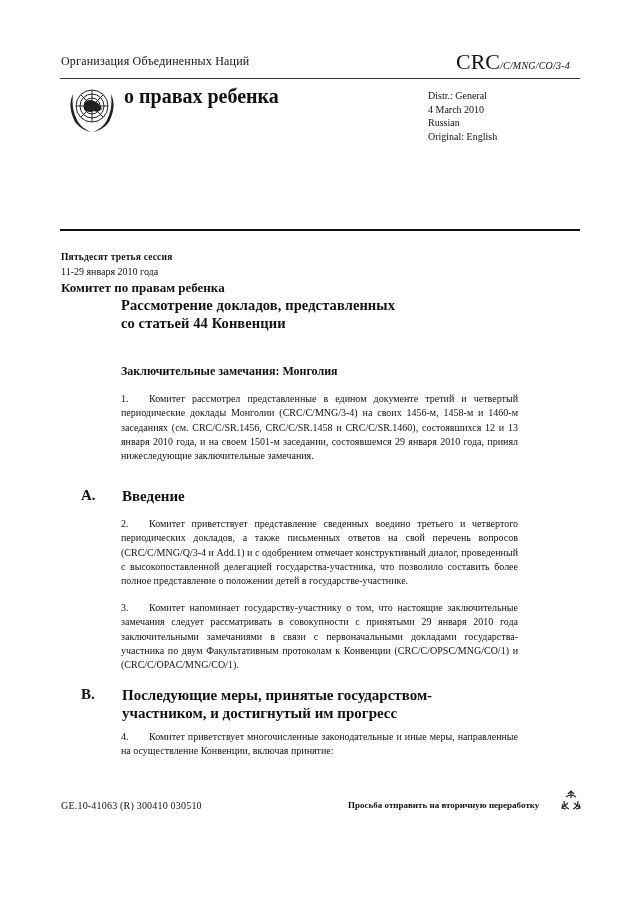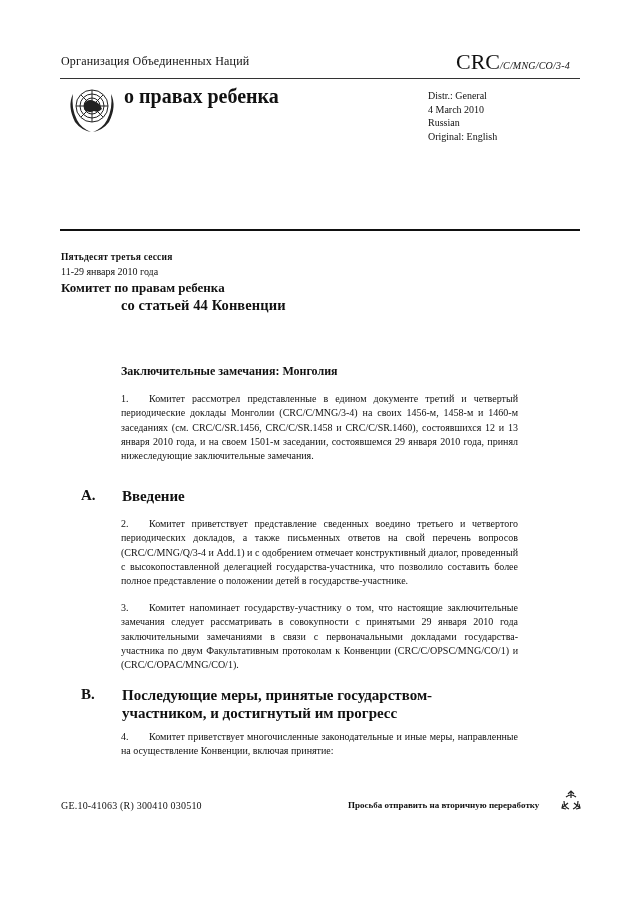--- a/index.html
+++ b/index.html
@@ -71,20 +71,21 @@
   <div>Original: English</div>
 </div>
 
 <div class="abs rule-mid"></div>
 
 <div class="abs committee">Комитет по правам ребенка</div>
 <div class="abs session">Пятьдесят третья сессия</div>
 <div class="abs dates">11-29 января 2010 года</div>
 
 <div class="abs doc-title">
+  <div>Рассмотрение докладов, представленных</div>
   <div>со статьей 44 Конвенции</div>
 </div>
 <div class="abs subtitle">Заключительные замечания: Монголия</div>
 
 <div class="abs para p1"><span class="num">1.</span><span>Комитет рассмотрел представленные в едином документе третий и четвертый периодические доклады Монголии (CRC/C/MNG/3-4) на своих 1456-м, 1458-м и 1460-м заседаниях (см. CRC/C/SR.1456, CRC/C/SR.1458 и CRC/C/SR.1460), состоявшихся 12 и 13 января 2010 года, и на своем 1501-м заседании, состоявшемся 29 января 2010 года, принял нижеследующие заключительные замечания.</span></div>
 
 <div class="abs sec-letter secA-letter">A.</div>
 <div class="abs sec-title secA-title">Введение</div>
 
 <div class="abs para p2"><span class="num">2.</span><span>Комитет приветствует представление сведенных воедино третьего и четвертого периодических докладов, а также письменных ответов на свой перечень вопросов (CRC/C/MNG/Q/3-4 и Add.1) и с одобрением отмечает конструктивный диалог, проведенный с высокопоставленной делегацией государства-участника, что позволило составить более полное представление о положении детей в государстве-участнике.</span></div>

